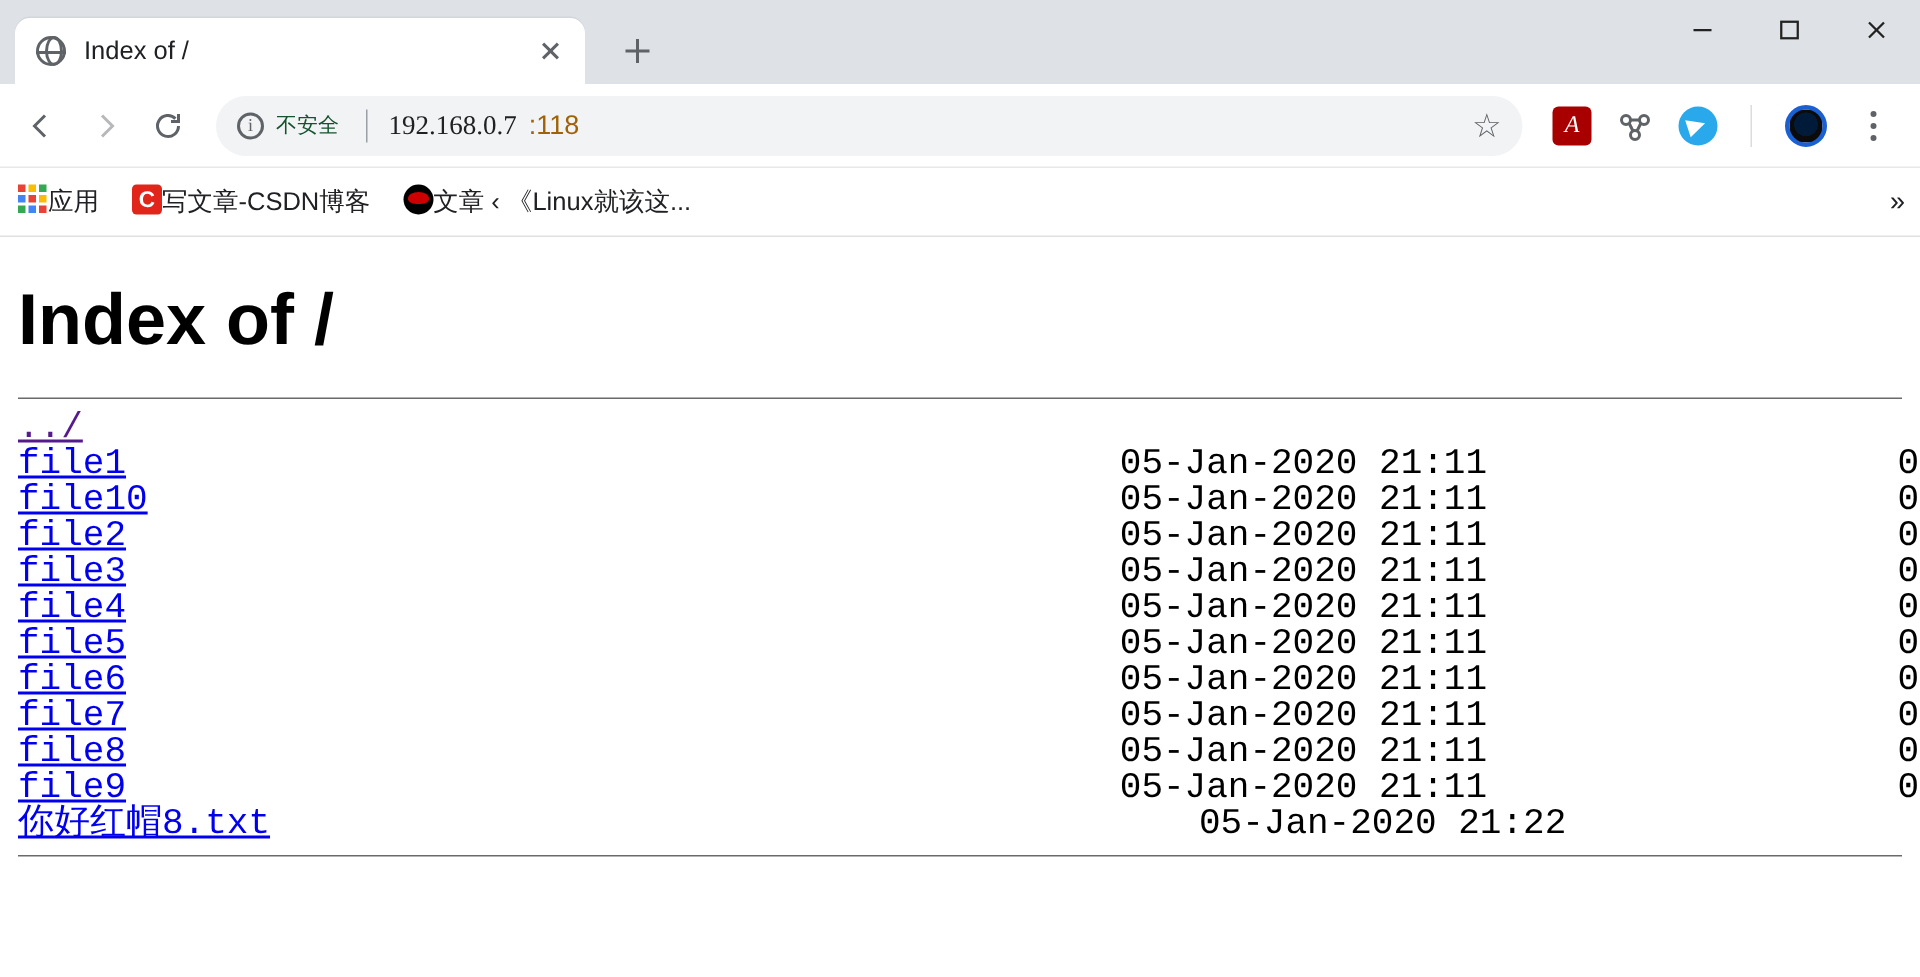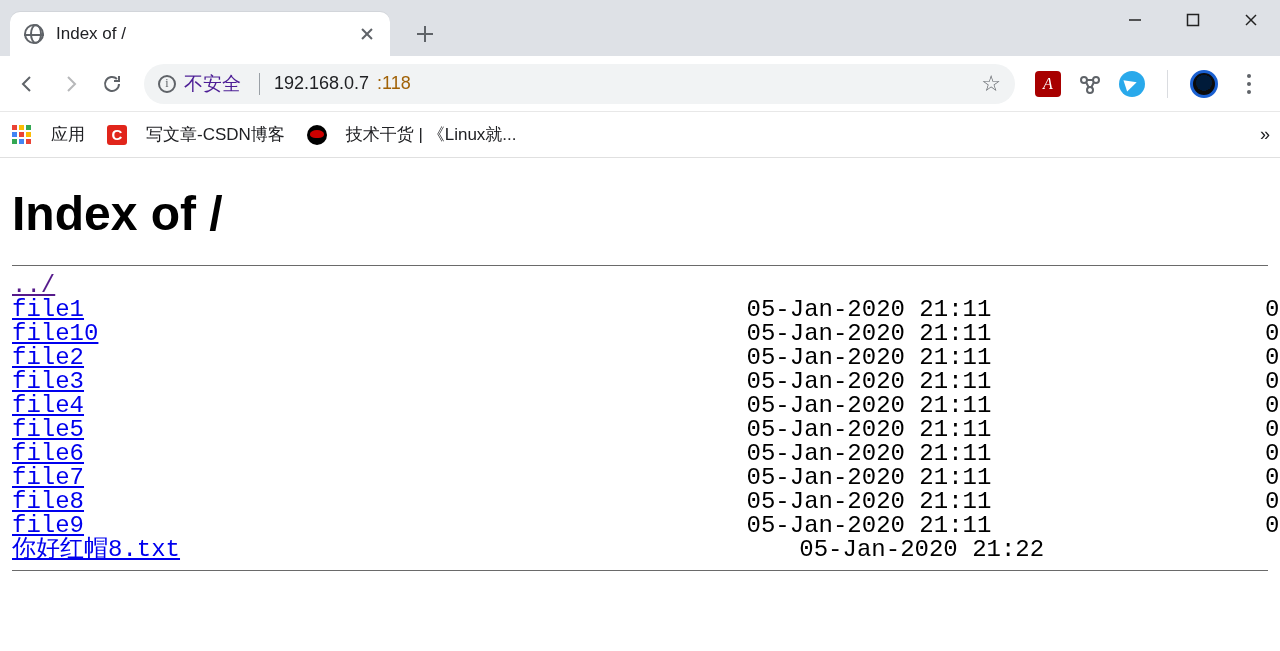--- a/index.html
+++ b/index.html
@@ -155,23 +155,23 @@
   .omnibox .info-icon {
     width: 18px; height: 18px;
     border: 2px solid #5f6368;
     border-radius: 50%;
     display: flex; align-items: center; justify-content: center;
     font-family: Georgia, serif;
     font-size: 12px;
     color: #5f6368;
     flex: none;
   }
-  .omnibox .security-label { color: #4c1d95; margin-right: 4px; font-size:19px; }
+  .omnibox .security-label { color: #14532d; margin-right: 4px; font-size:14px; }
   .omnibox .sep { width: 1px; height: 22px; background: #9aa0a6; margin: 0 6px; }
-  .omnibox .url-host { color: #202124; }
+  .omnibox .url-host { color: #202124; font-family: Liberation Serif, serif; }
   .omnibox .url-port { color: #a16207; }
   .omnibox .star {
     margin-left: auto;
     color: #5f6368;
     font-size: 22px;
   }
 
   .ext-icons { display: flex; align-items: center; gap: 16px; padding: 0 6px; }
   .ext-icons .ico { width: 26px; height: 26px; display:flex; align-items:center; justify-content:center; border-radius:4px; }
   .ico.pdf { background:#a80000; color:#fff; font-family: Georgia, serif; font-style: italic; font-size:16px; }
@@ -195,21 +195,21 @@
     background: #ffffff;
     height: 46px;
     display: flex;
     align-items: center;
     padding: 0 12px;
     gap: 22px;
     border-bottom: 1px solid #e0e0e0;
     font-size: 17px;
     color: #202124;
   }
-  .bm-item { display:flex; align-items:center; gap:19px; white-space:nowrap; }
+  .bm-item { display:flex; align-items:flex-start; gap:0; white-space:nowrap; }
   .bm-item .favicon { width:20px; height:20px; flex:none; display:flex; align-items:center; justify-content:center; border-radius:3px; }
   .apps-icon {
     width: 20px; height: 20px;
     display: grid; grid-template-columns: repeat(3,5px); grid-template-rows: repeat(3,5px); gap:2px;
   }
   .apps-icon span:nth-child(1){background:#ea4335;}
   .apps-icon span:nth-child(2){background:#fbbc05;}
   .apps-icon span:nth-child(3){background:#34a853;}
   .apps-icon span:nth-child(4){background:#4285f4;}
   .apps-icon span:nth-child(5){background:#ea4335;}
@@ -346,25 +346,25 @@
     </span>
     <span>应用</span>
   </div>
 
 
   <div class="bm-item">
     <span class="favicon csdn">C</span>
     <span>写文章-CSDN博客</span>
   </div>
 
-
   <div class="bm-item">
     <span class="favicon redhat"></span>
-    <span>技术干货 | 《Linux就...</span>
-  </div>
+    <span>文章 ‹ 《Linux就该这...</span>
+  </div>
+
 
   <span class="bm-overflow">»</span>
 </div>
 
 <div class="page">
   <h1>Index of /</h1>
   <hr>
   <div class="listing" id="listing"><a href="#" class="parent">../</a>
 <a href="#">file1</a>                                              05-Jan-2020 21:11                   0
 <a href="#">file10</a>                                             05-Jan-2020 21:11                   0

